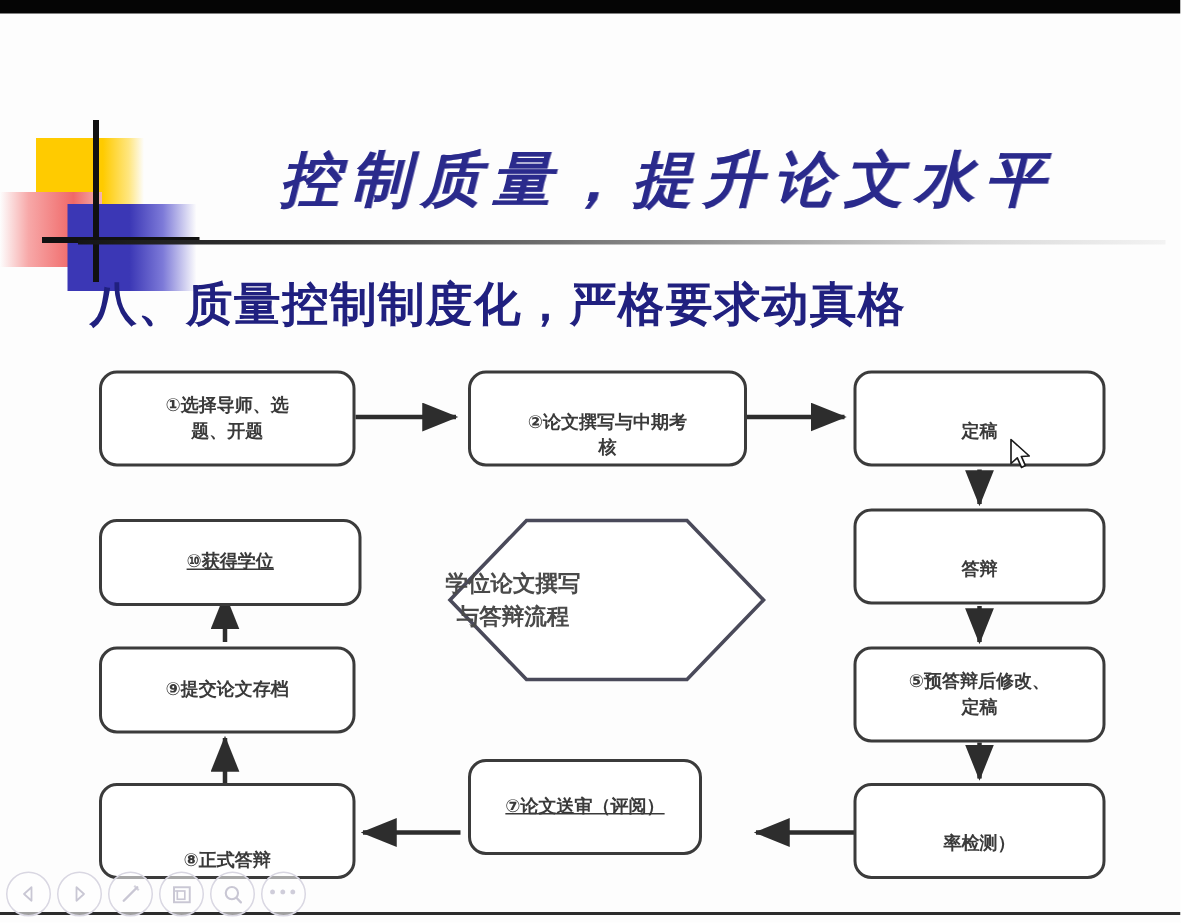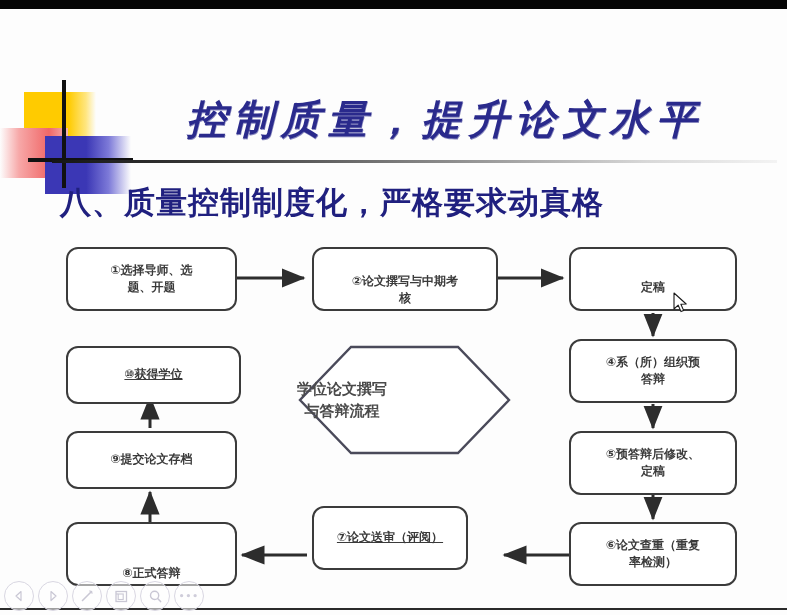--- a/index.html
+++ b/index.html
@@ -149,35 +149,35 @@
 
     <div class="node" style="left:569px;top:247px;width:168px;height:64px;">
       <span>
         <br>
         <span>定稿</span>
       </span>
     </div>
 
     <div class="node" style="left:569px;top:339px;width:168px;height:64px;">
       <span>
-        <span>④系（所）组织预</span><br>
+        <br>
         <span>答辩</span>
       </span>
     </div>
 
     <div class="node" style="left:569px;top:431px;width:168px;height:64px;">
       <span>
         <span>⑤预答辩后修改、</span><br>
         <span>定稿</span>
       </span>
     </div>
 
     <div class="node" style="left:569px;top:522px;width:168px;height:64px;">
       <span>
-        <span>⑥论文查重（重复</span><br>
+        <br>
         <span>率检测）</span>
       </span>
     </div>
 
     <div class="node" style="left:312px;top:506px;width:156px;height:64px;text-decoration:underline;">
       <span>⑦论文送审（评阅）</span>
     </div>
 
     <div class="node" style="left:66px;top:522px;width:171px;height:64px;align-items:flex-end;">
       <span>⑧正式答辩</span>

